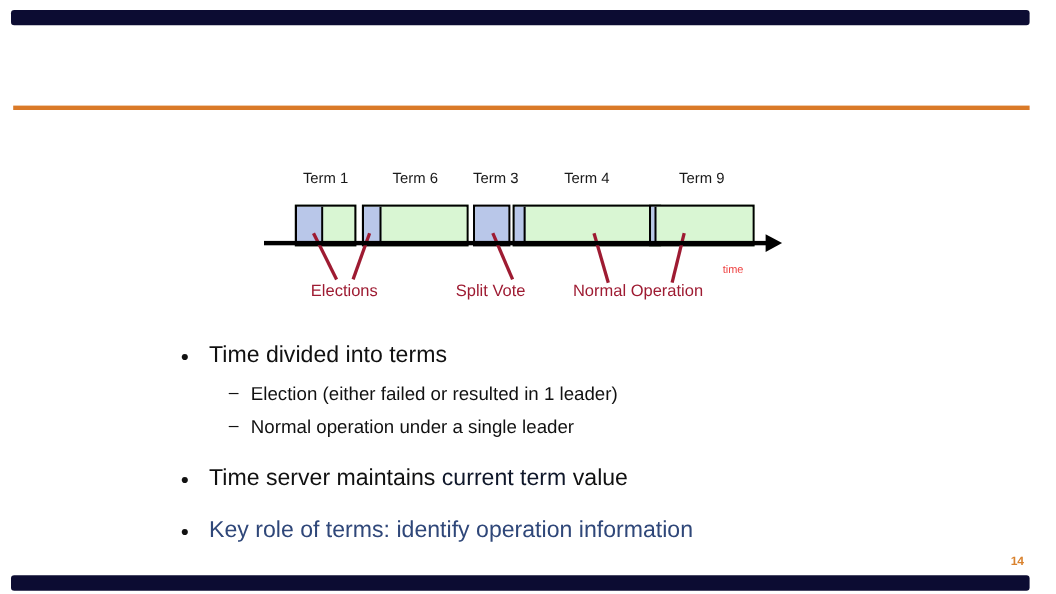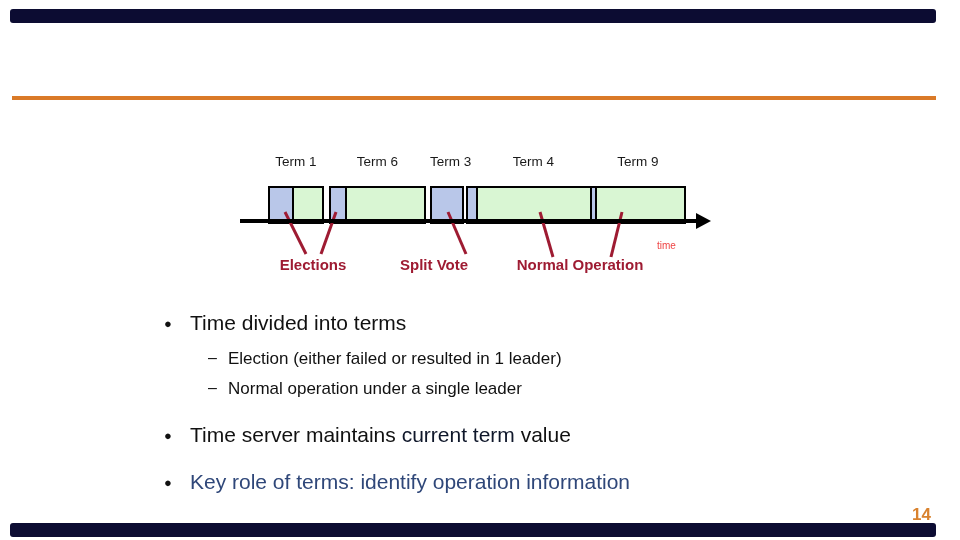--- a/index.html
+++ b/index.html
@@ -24,42 +24,42 @@
   .seg.election.divided{border-right:2px solid #000;}
   .seg.normal{background:#d9f6d3;flex:1;}
 
   .connectors{position:absolute;left:0;top:0;width:960px;height:540px;pointer-events:none;}
 
   .axis-line{position:absolute;left:240px;top:219px;width:458px;height:3.5px;background:#000;}
   .axis-head{position:absolute;left:696px;top:213px;width:0;height:0;
              border-left:15px solid #000;border-top:8px solid transparent;border-bottom:8px solid transparent;}
   .time-label{position:absolute;left:657px;top:224px;font-size:10px;color:#ef4444;margin-top:16px;}
 
-  .ann{position:absolute;top:256px;transform:translateX(-50%);font-size:15px;font-weight:bold;
+  .ann{position:absolute;top:256px;transform:translateX(-50%);font-size:15px;font-weight:normal;
        color:#9e1b32;white-space:nowrap;}
   .ann.elections{left:313px;}
-  .ann.split{left:434px;}
+  .ann.split{left:446px;}
   .ann.normal-op{left:580px;}
 
   
   .bullet{position:absolute;white-space:nowrap;color:#111;}
   .bullet .marker{position:absolute;font-weight:normal;color:#111;}
   .b1{left:190px;top:311px;font-size:21px;}
   .b1 .marker{left:-26px;top:5px;font-size:13px;}
   .sub{font-size:17px;color:#111;}
   .sub .marker{left:-20px;top:0;font-size:16px;}
   .sub1{left:228px;top:349px;}
   .sub2{left:228px;top:379px;}
   .b2{left:190px;top:423px;font-size:21px;}
   .b2 .marker{left:-26px;top:5px;font-size:13px;}
   .b2 .hl{color:#0f172a;}
   .b3{left:190px;top:470px;font-size:21px;color:#2f4779;}
   .b3 .marker{left:-26px;top:5px;font-size:13px;color:#111;}
 
-  .page-num{position:absolute;right:29px;top:505px;font-size:17px;font-weight:bold;color:#d9822e;}
+  .page-num{position:absolute;right:29px;top:505px;font-size:11px;font-weight:bold;color:#d9822e;}
 </style>
 </head>
 <body>
 
 <div class="stage">
 
   <div class="bar top"></div>
 
   <div class="title-rule"></div>
 

